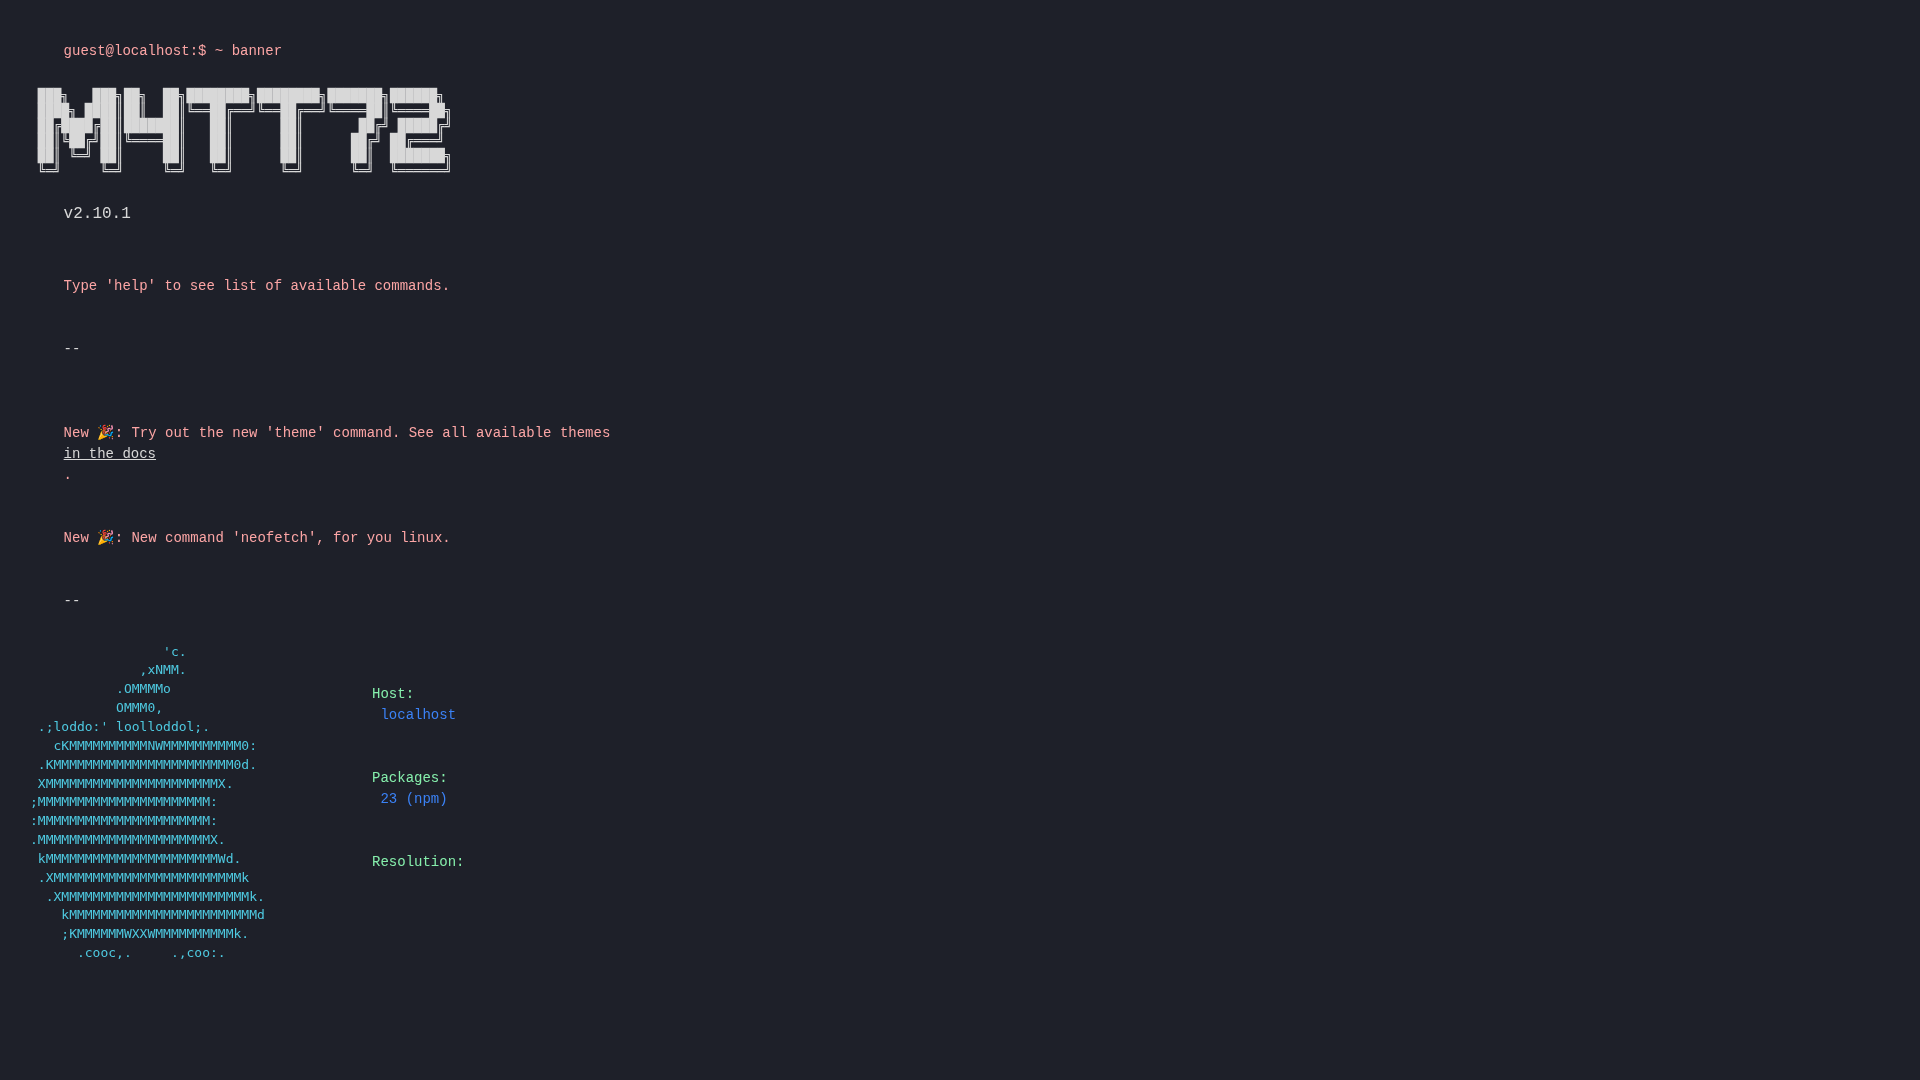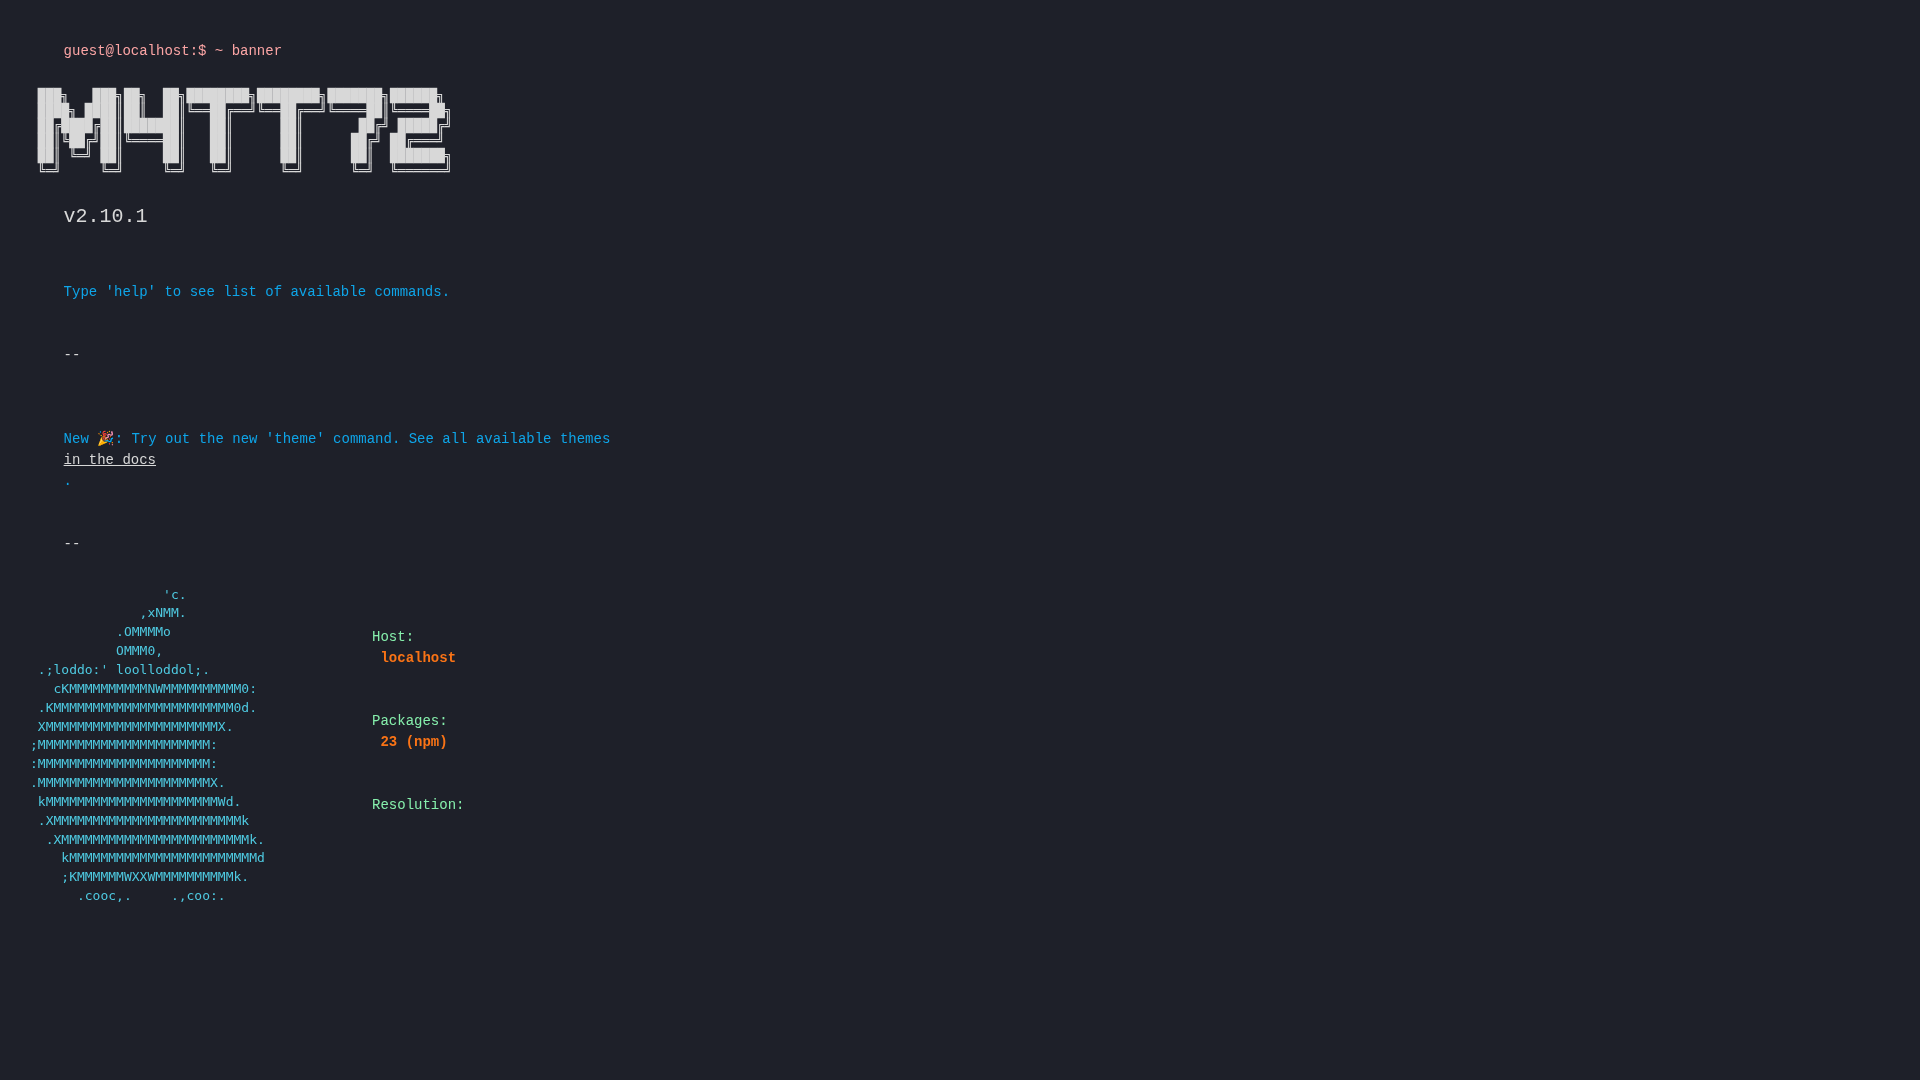--- a/index.html
+++ b/index.html
@@ -26,24 +26,24 @@
     }
     .banner-art {
       display: block;
       color: #d8d8d8;
       font-size: 13px;
       line-height: 1.15;
       margin: 6px 0 2px 0;
     }
     .version-text {
       color: #d8d8d8;
-      font-size: 20px;
+      font-size: 16px;
     }
     .info-text {
-      color: #0ea5e9;
+      color: #fca5a5;
     }
     .link-text {
       color: #d8d8d8;
       text-decoration: underline;
       margin-top: 36px;
     }
     .neofetch-container {
       display: flex;
       margin-top: 10px;
       margin-bottom: 10px;
@@ -56,22 +56,21 @@
       white-space: pre;
     }
     .sysinfo {
       padding-top: 20px;
       line-height: 1.6;
     }
     .info-label {
       color: #86efac;
     }
     .info-value {
-      color: #f97316;
-      font-weight: bold;
+      color: #3b82f6;
     }
     @keyframes blink {
       0%, 100% { opacity: 1; }
       50% { opacity: 0; }
     }
     .mt4 { margin-top: 8px; }
   </style>
 </head>
 <body>
 
@@ -104,20 +103,23 @@
 
 
   <div class="line">&nbsp;</div>
 
   <div class="line">
     <span class="info-text">New 🎉: Try out the new 'theme' command. See all available themes</span>
     <span class="link-text">in the docs</span>
     <span class="info-text">.</span>
   </div>
 
+  <div class="line">
+    <span class="info-text">New 🎉: New command 'neofetch', for you linux.</span>
+  </div>
 
   <div class="line">
     <span>--</span>
   </div>
 
 
   <div class="neofetch-container">
 
     <pre class="ascii-art">                 'c.
               ,xNMM.

